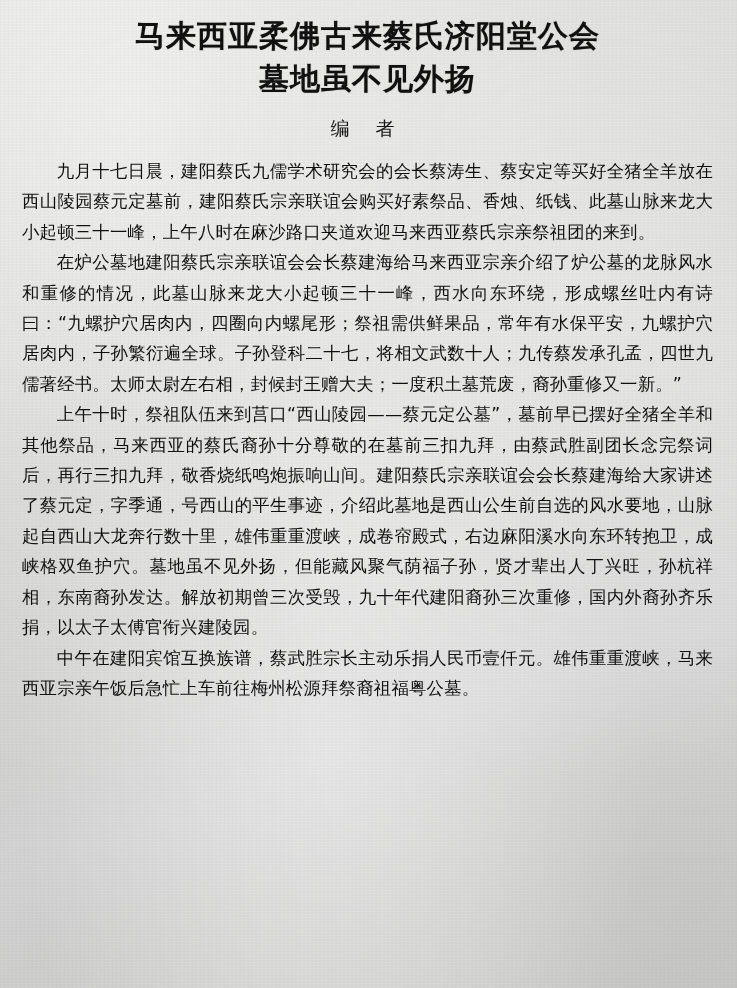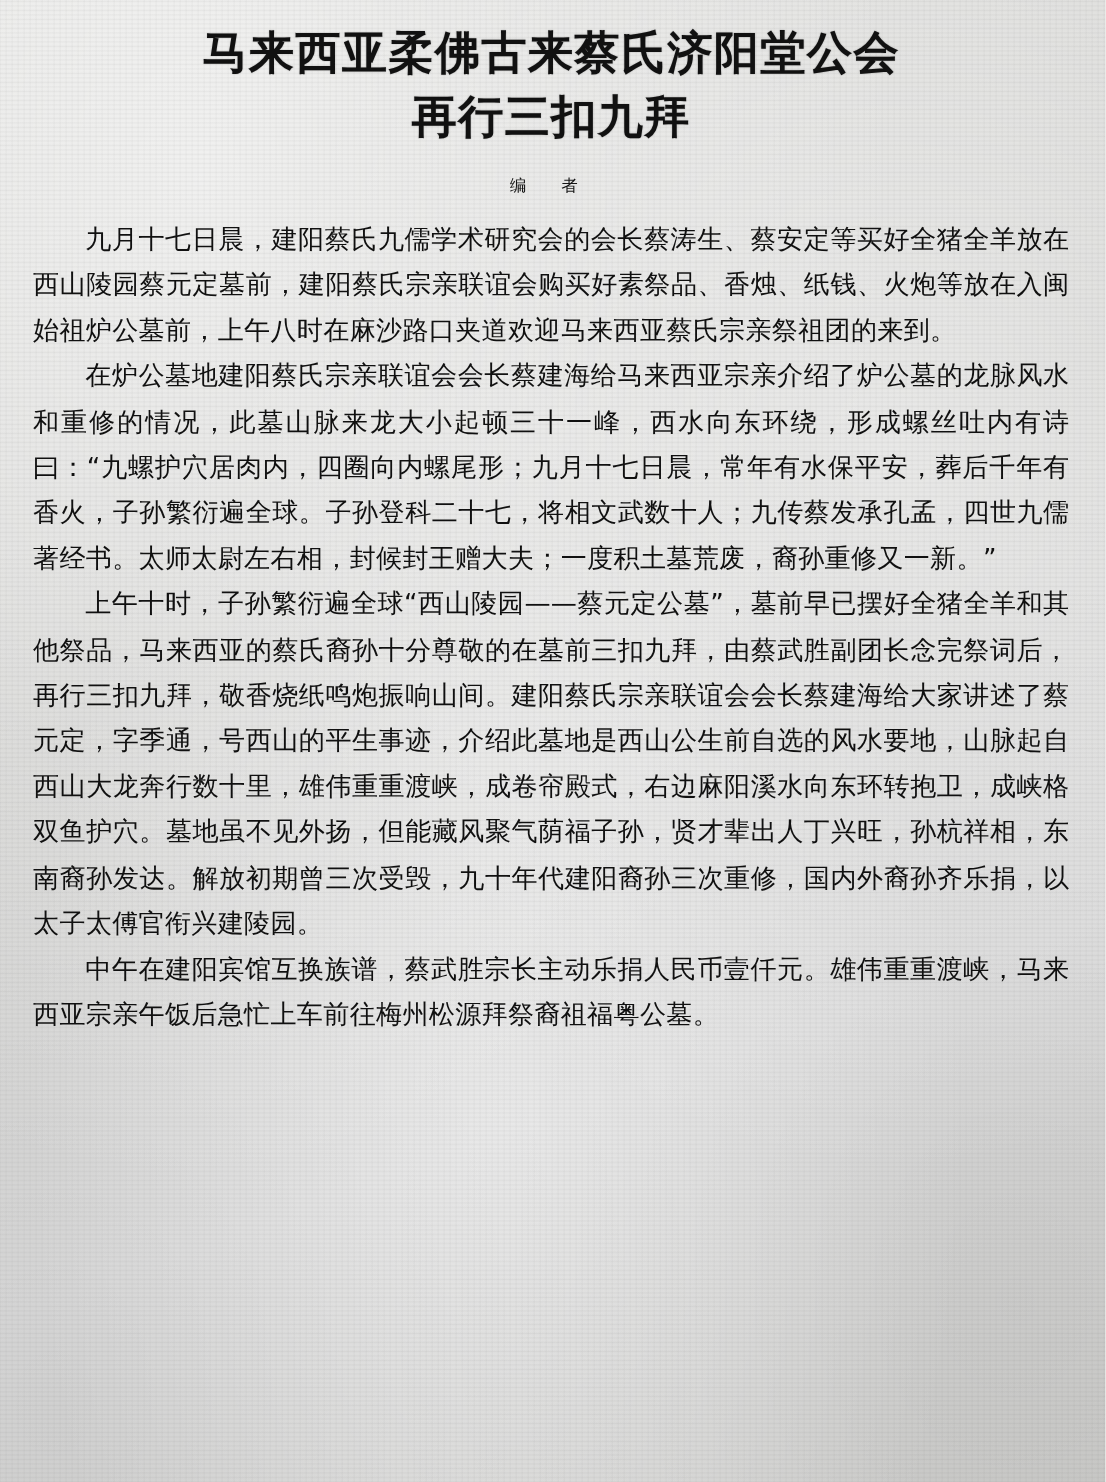--- a/index.html
+++ b/index.html
@@ -52,21 +52,21 @@
     font-weight: bold;
     font-size: 30px;
     line-height: 43px;
     letter-spacing: 1px;
     color: #111111;
     text-shadow: 0 0 1px rgba(0,0,0,0.35);
   }
 
   .byline {
     text-align: center;
-    font-size: 11px;
+    font-size: 19px;
     letter-spacing: 10px;
     color: #151515;
     margin: 16px 0 14px 0;
     font-weight: 500;
   }
 
   .body-text {
     font-family: "DejaVu Sans", sans-serif;
     font-size: 17.4px;
     line-height: 30.4px;
@@ -82,25 +82,25 @@
 </style>
 </head>
 <body>
 
 <div id="page"></div>
 
 <div id="content">
 
   <div class="title-block">
     <div class="title-line">马来西亚柔佛古来蔡氏济阳堂公会</div>
-    <div class="title-line">再行三扣九拜</div>
+    <div class="title-line">墓地虽不见外扬</div>
   </div>
 
   <div class="byline">编 者</div>
 
   <div class="body-text">
-    <p>九月十七日晨，建阳蔡氏九儒学术研究会的会长蔡涛生、蔡安定等买好全猪全羊放在西山陵园蔡元定墓前，建阳蔡氏宗亲联谊会购买好素祭品、香烛、纸钱、火炮等放在入闽始祖炉公墓前，上午八时在麻沙路口夹道欢迎马来西亚蔡氏宗亲祭祖团的来到。</p>
-    <p>在炉公墓地建阳蔡氏宗亲联谊会会长蔡建海给马来西亚宗亲介绍了炉公墓的龙脉风水和重修的情况，此墓山脉来龙大小起顿三十一峰，西水向东环绕，形成螺丝吐内有诗曰：“九螺护穴居肉内，四圈向内螺尾形；九月十七日晨，常年有水保平安，葬后千年有香火，子孙繁衍遍全球。子孙登科二十七，将相文武数十人；九传蔡发承孔孟，四世九儒著经书。太师太尉左右相，封候封王赠大夫；一度积土墓荒废，裔孙重修又一新。”</p>
-    <p>上午十时，子孙繁衍遍全球“西山陵园——蔡元定公墓”，墓前早已摆好全猪全羊和其他祭品，马来西亚的蔡氏裔孙十分尊敬的在墓前三扣九拜，由蔡武胜副团长念完祭词后，再行三扣九拜，敬香烧纸鸣炮振响山间。建阳蔡氏宗亲联谊会会长蔡建海给大家讲述了蔡元定，字季通，号西山的平生事迹，介绍此墓地是西山公生前自选的风水要地，山脉起自西山大龙奔行数十里，雄伟重重渡峡，成卷帘殿式，右边麻阳溪水向东环转抱卫，成峡格双鱼护穴。墓地虽不见外扬，但能藏风聚气荫福子孙，贤才辈出人丁兴旺，孙杭祥相，东南裔孙发达。解放初期曾三次受毁，九十年代建阳裔孙三次重修，国内外裔孙齐乐捐，以太子太傅官衔兴建陵园。</p>
+    <p>九月十七日晨，建阳蔡氏九儒学术研究会的会长蔡涛生、蔡安定等买好全猪全羊放在西山陵园蔡元定墓前，建阳蔡氏宗亲联谊会购买好素祭品、香烛、纸钱、此墓山脉来龙大小起顿三十一峰，上午八时在麻沙路口夹道欢迎马来西亚蔡氏宗亲祭祖团的来到。</p>
+    <p>在炉公墓地建阳蔡氏宗亲联谊会会长蔡建海给马来西亚宗亲介绍了炉公墓的龙脉风水和重修的情况，此墓山脉来龙大小起顿三十一峰，西水向东环绕，形成螺丝吐内有诗曰：“九螺护穴居肉内，四圈向内螺尾形；祭祖需供鲜果品，常年有水保平安，九螺护穴居肉内，子孙繁衍遍全球。子孙登科二十七，将相文武数十人；九传蔡发承孔孟，四世九儒著经书。太师太尉左右相，封候封王赠大夫；一度积土墓荒废，裔孙重修又一新。”</p>
+    <p>上午十时，祭祖队伍来到莒口“西山陵园——蔡元定公墓”，墓前早已摆好全猪全羊和其他祭品，马来西亚的蔡氏裔孙十分尊敬的在墓前三扣九拜，由蔡武胜副团长念完祭词后，再行三扣九拜，敬香烧纸鸣炮振响山间。建阳蔡氏宗亲联谊会会长蔡建海给大家讲述了蔡元定，字季通，号西山的平生事迹，介绍此墓地是西山公生前自选的风水要地，山脉起自西山大龙奔行数十里，雄伟重重渡峡，成卷帘殿式，右边麻阳溪水向东环转抱卫，成峡格双鱼护穴。墓地虽不见外扬，但能藏风聚气荫福子孙，贤才辈出人丁兴旺，孙杭祥相，东南裔孙发达。解放初期曾三次受毁，九十年代建阳裔孙三次重修，国内外裔孙齐乐捐，以太子太傅官衔兴建陵园。</p>
     <p>中午在建阳宾馆互换族谱，蔡武胜宗长主动乐捐人民币壹仟元。雄伟重重渡峡，马来西亚宗亲午饭后急忙上车前往梅州松源拜祭裔祖福粤公墓。</p>
   </div>
 
 </div>
 
 </body></html>

